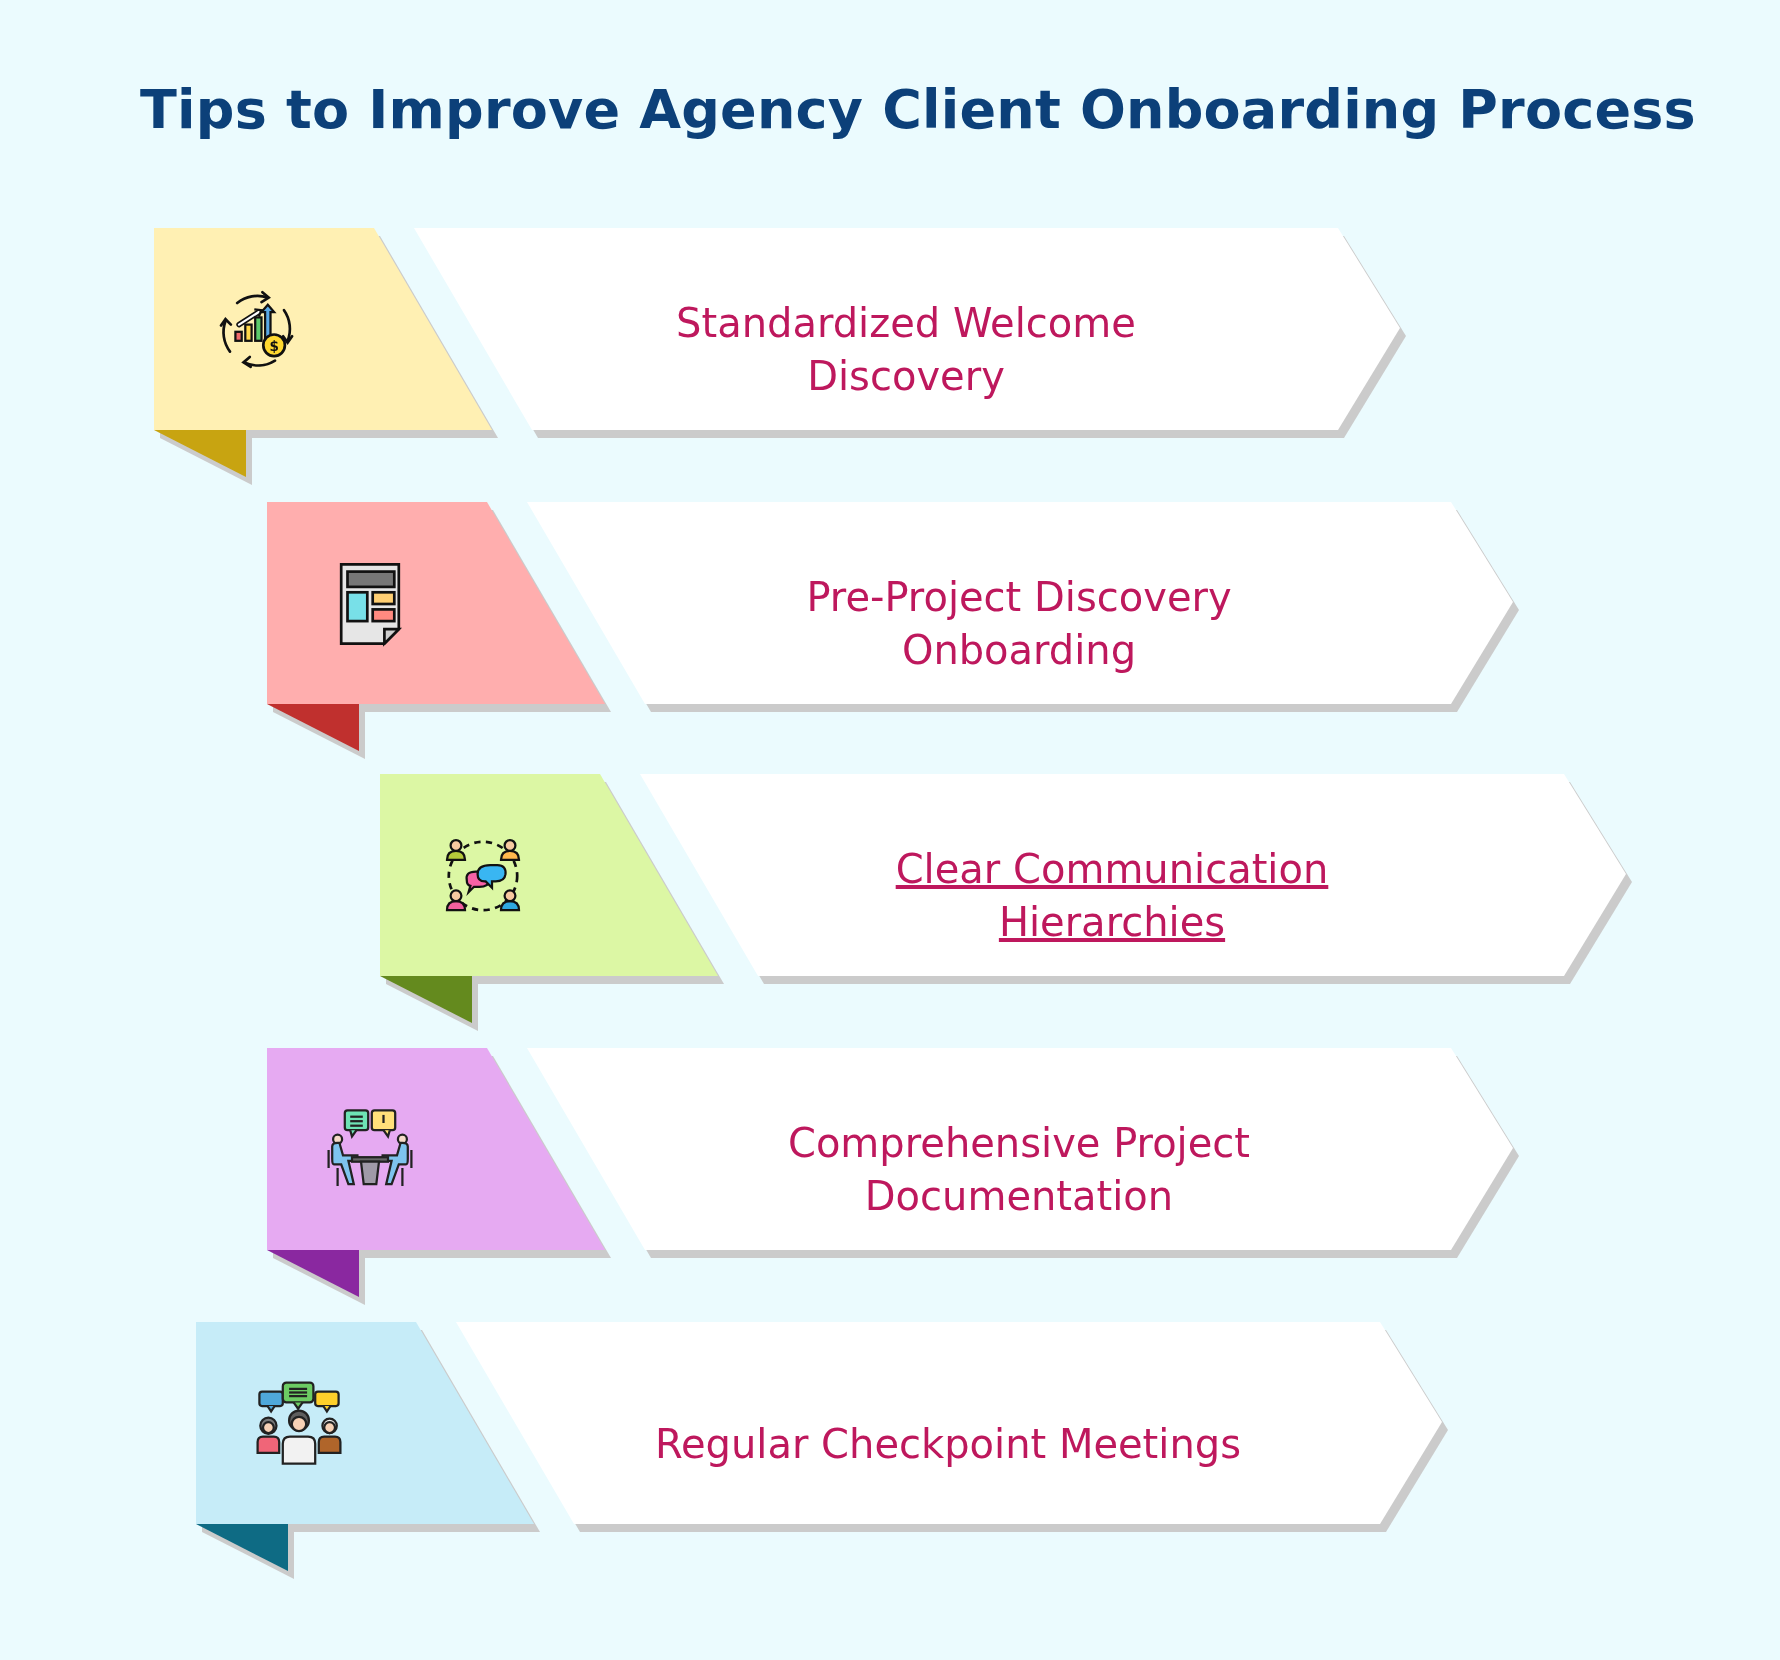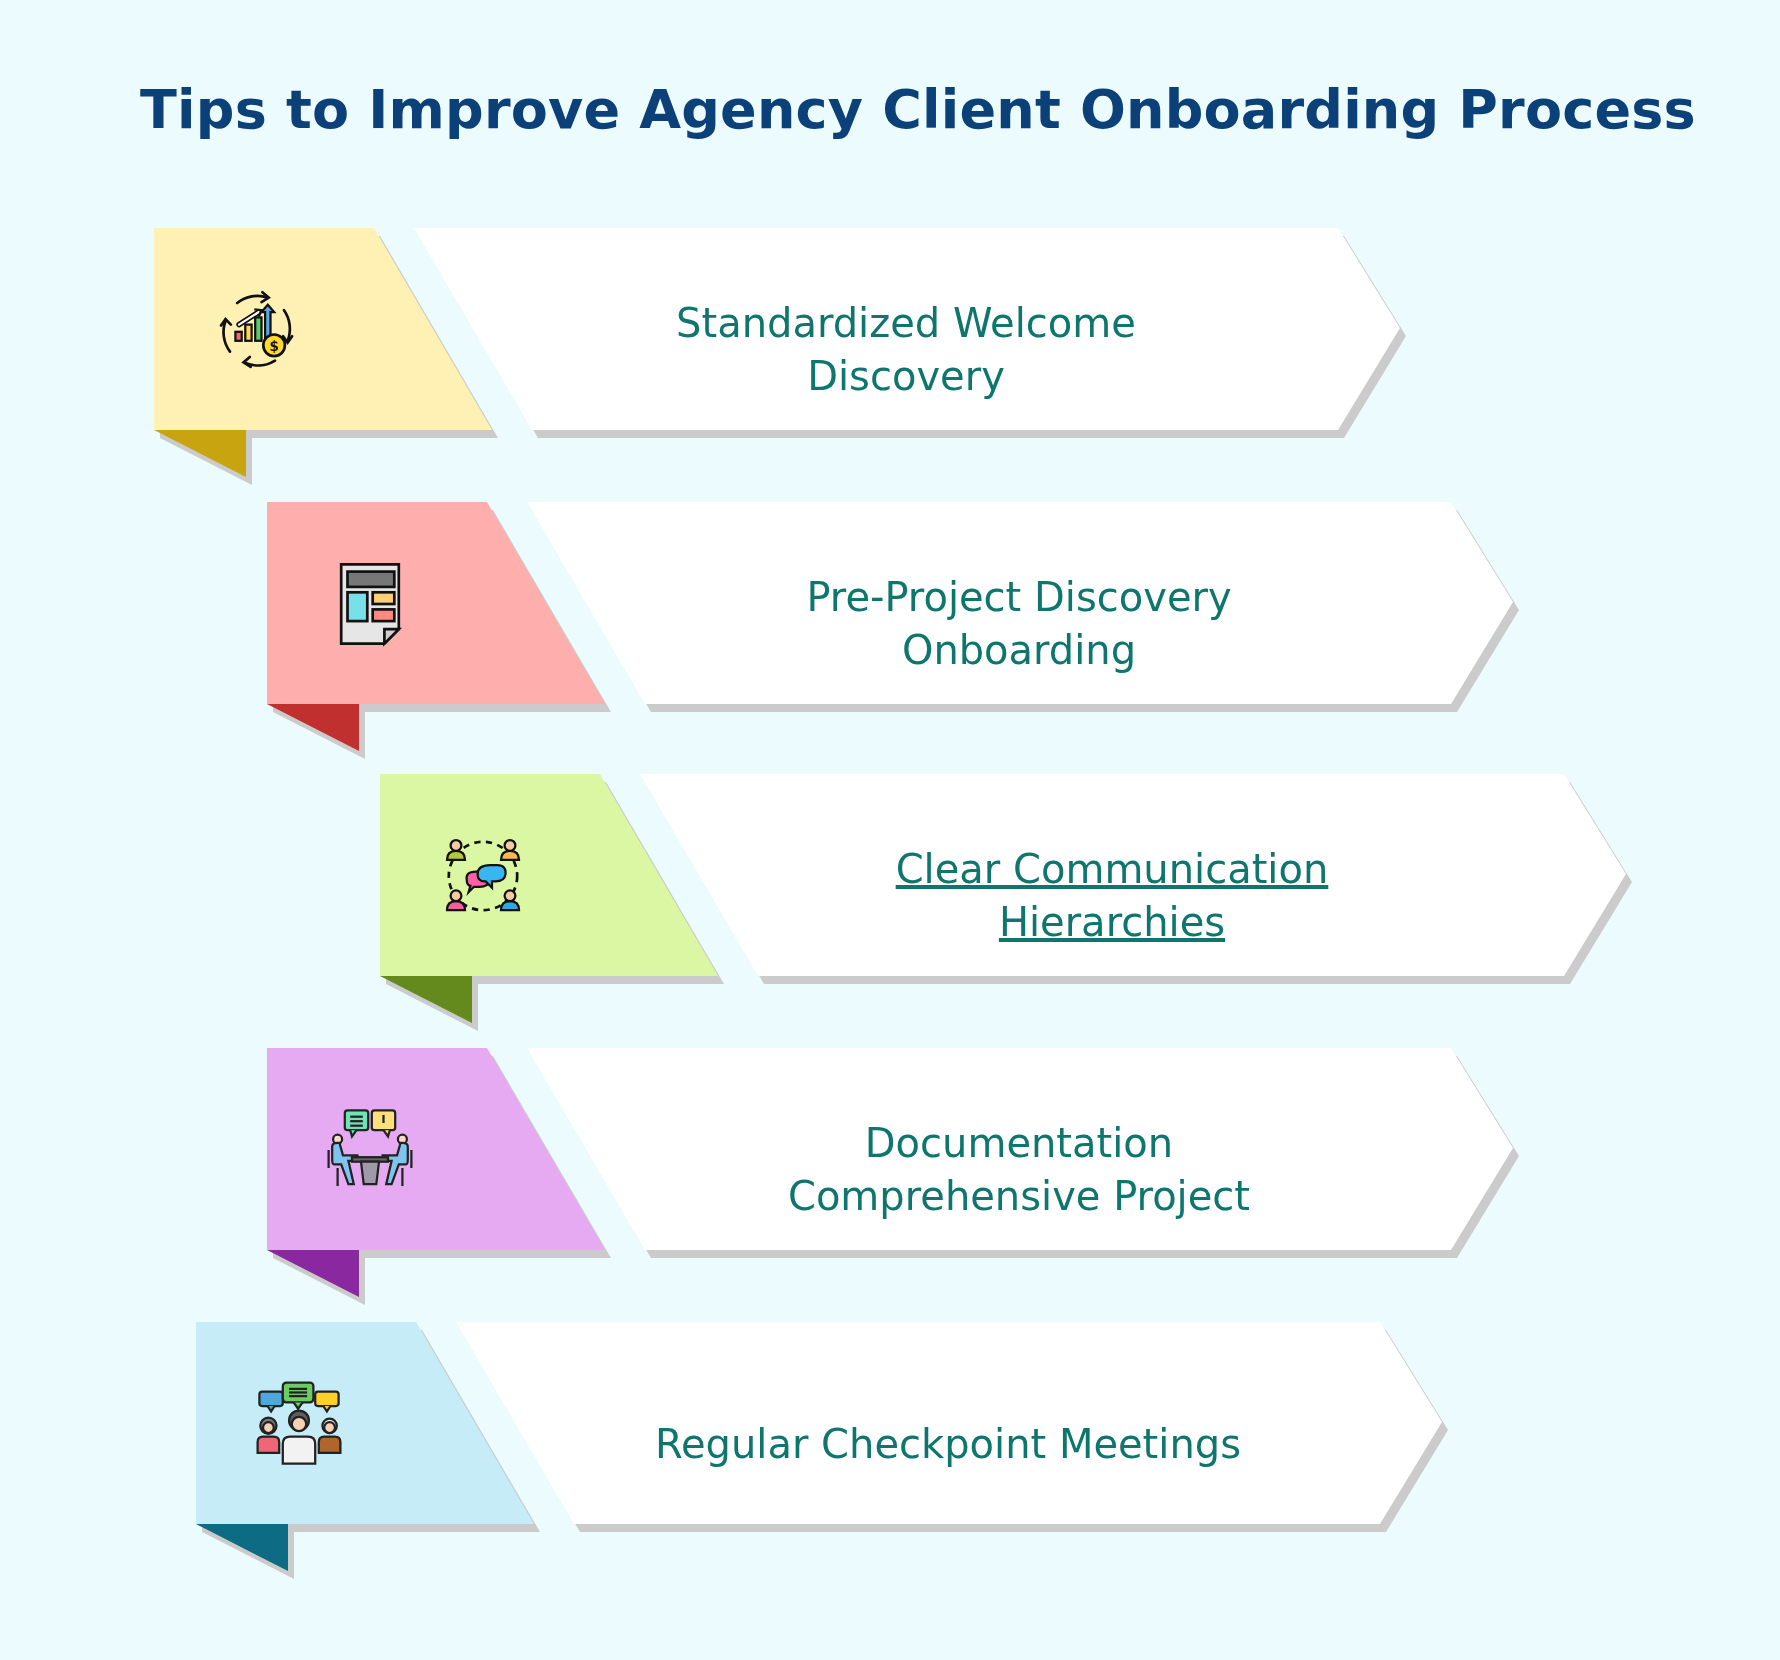--- a/index.html
+++ b/index.html
@@ -3,21 +3,21 @@
 <meta charset="utf-8">
 <style>
   html, body { margin:0; padding:0; }
   body { width:1780px; height:1660px; background:#EBFBFE; position:relative; overflow:hidden;
          font-family:"DejaVu Sans","Liberation Sans",sans-serif; }
   .title { position:absolute; left:0; top:78px; width:1780px; text-align:center;
            font-size:54px; font-weight:bold; color:#0C4079; letter-spacing:0.2px;padding-left:28px; }
   .row { position:absolute; width:1300px; height:260px; }
   .row svg.shape { position:absolute; left:0; top:0; }
   .icon { position:absolute; width:90px; height:90px; }
-  .label { position:absolute; width:640px; text-align:center; color:#0f766e;
+  .label { position:absolute; width:640px; text-align:center; color:#be185d;
            font-size:40px; line-height:53px; display:flex; flex-direction:column; justify-content:center; align-items:center; height:244px; top:0; }
 </style>
 </head>
 <body>
 
 <div class="title">Tips to Improve Agency Client Onboarding Process</div>
 
 <div class="row" style="left:154px; top:228px;">
   <svg class="shape" width="1300" height="260">
     <polygon points="6,210 98,210 98,257 6,210" fill="#CBCBCB"></polygon>
@@ -130,22 +130,22 @@
       <path d="M92 46 Q92 42 86 42 L84 42 L80 56 L64 56 L64 62 L74 62 L68 88 L74 88 L82 66 L90 66 Q92 66 92 60 Z" fill="#7EC4EE"></path>
       <rect x="30" y="58" width="40" height="5" fill="#666"></rect>
       <path d="M40 63 L60 63 L57 88 L43 88 Z" fill="#A09AA8"></path>
       <line x1="4" y1="50" x2="4" y2="70" fill="none"></line>
       <line x1="96" y1="50" x2="96" y2="70" fill="none"></line>
       <line x1="14" y1="70" x2="14" y2="90"></line>
       <line x1="86" y1="70" x2="86" y2="90"></line>
     </g>
   </svg>
   <div class="label" style="left:432px;">
+    <span>Comprehensive Project</span>
     <span>Documentation</span>
-    <span>Comprehensive Project</span>
   </div>
 </div>
 
 <div class="row" style="left:154px; top:1322px;margin-left:42px;">
   <svg class="shape" width="1300" height="260">
     <polygon points="6,210 98,210 98,257 6,210" fill="#CBCBCB"></polygon>
     <polygon points="6,8 226,8 344,210 6,210" fill="#CBCBCB"></polygon>
     <polygon points="266,8 1190,8 1252,108 1190,210 384,210" fill="#CBCBCB"></polygon>
     <polygon points="0,0 220,0 338,202 0,202" fill="#C6ECF8"></polygon>
     <polygon points="0,202 92,202 92,249" fill="#0E6B84"></polygon>

